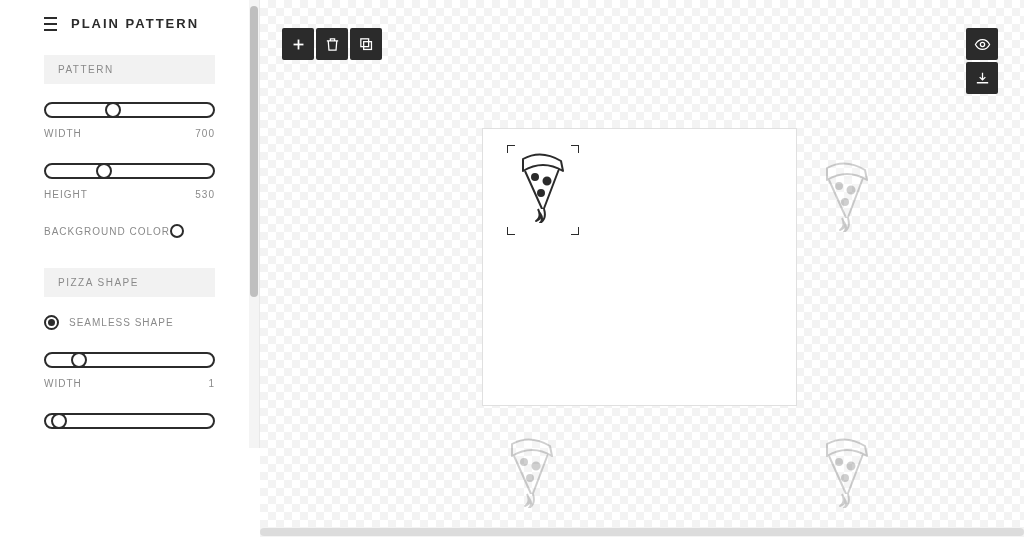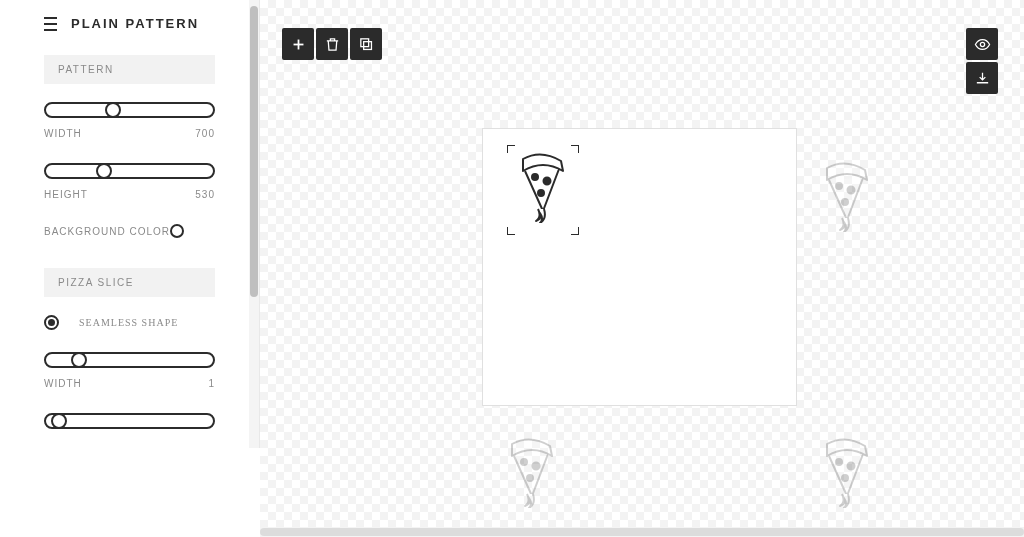--- a/index.html
+++ b/index.html
@@ -87,23 +87,22 @@
       margin: 0 44px 30px 44px;
     }
     .bgcolor-label { font-size: 10px; letter-spacing: 1px; color: #8a8a8a; }
     .color-swatch {
       width: 14px; height: 14px; border: 2px solid #2b2b2b; border-radius: 50%;
       background: #ffffff; cursor: pointer;
     }
     .shape-row {
       display: flex;
       align-items: center;
-      gap: 20px;
+      gap: 10px;
       margin: 2px 44px 22px 44px;
-      font-family: Liberation Serif, serif;
     }
     .radio-on {
       width: 15px; height: 15px; border: 2px solid #2b2b2b; border-radius: 50%;
       display: flex; align-items: center; justify-content: center;
     }
     .radio-on .dot { width: 7px; height: 7px; background: #2b2b2b; border-radius: 50%; }
     .shape-label { font-size: 10px; letter-spacing: 1px; color: #8a8a8a; }
 
     .canvas-area {
       flex: 1;
@@ -212,21 +211,21 @@
         <span class="val">530</span>
       </div>
     </div>
   </div>
 
   <div class="bgcolor-row">
     <span class="bgcolor-label">BACKGROUND COLOR</span>
     <div class="color-swatch" id="bg-swatch" style="background: rgb(255, 255, 255);"></div>
   </div>
 
-  <div class="section-header">PIZZA SLICE</div>
+  <div class="section-header">PIZZA SHAPE</div>
 
   <div class="shape-row">
     <div class="radio-on">
         <div class="dot"></div>
       </div>
     <span class="shape-label">SEAMLESS SHAPE</span>
   </div>
 
 
   <div class="slider-block">

